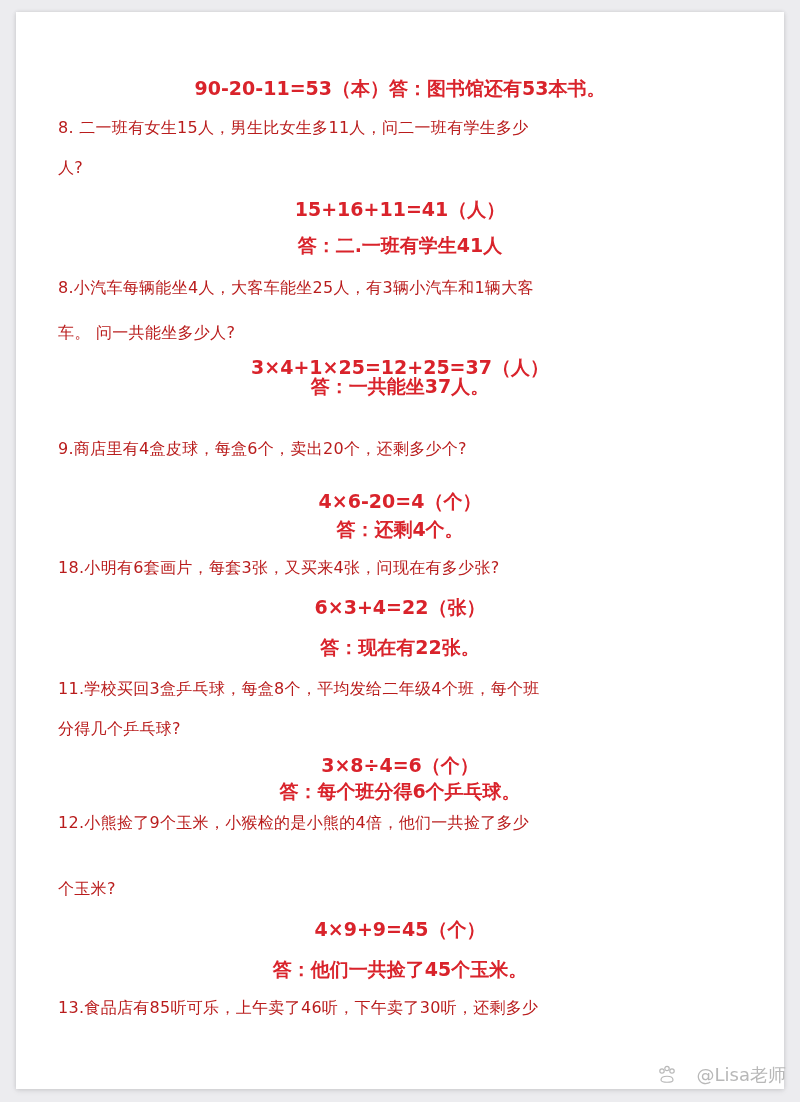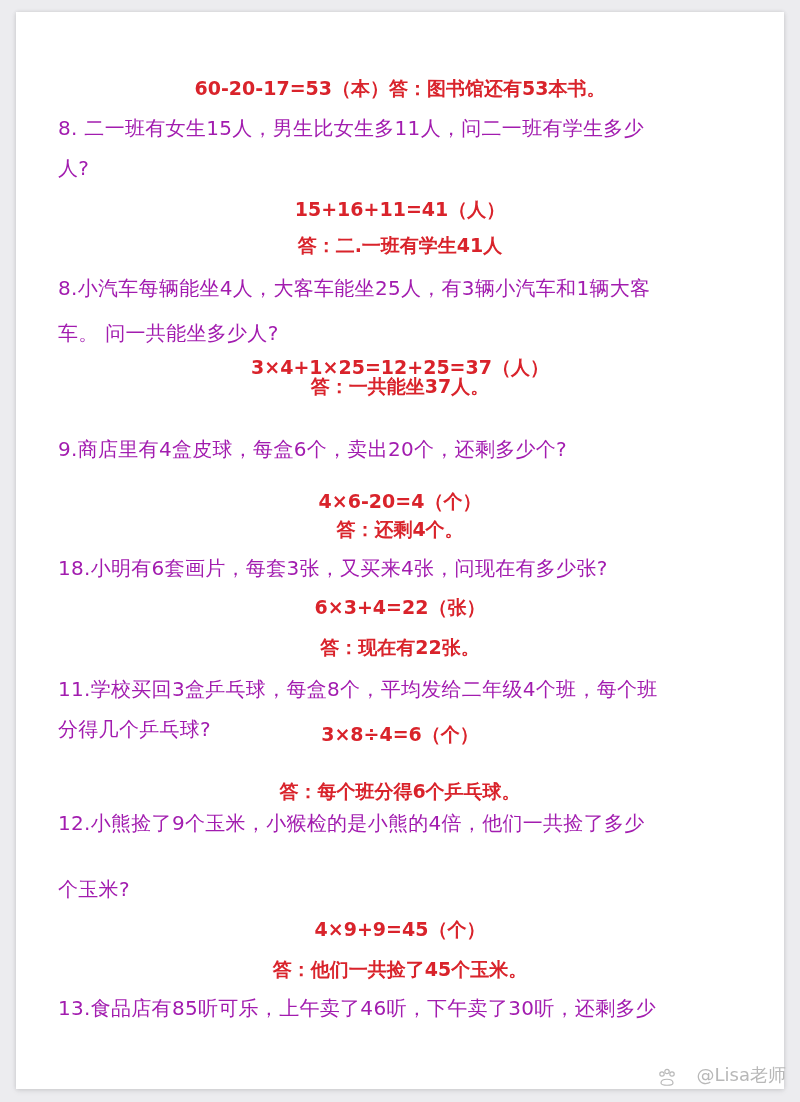--- a/index.html
+++ b/index.html
@@ -10,37 +10,37 @@
   }
   .page {
     position:absolute; left:16px; top:12px; width:768px; height:1077px;
     background:#ffffff;
     box-shadow: 0 0 4px rgba(0,0,0,0.12), 0 2px 6px rgba(0,0,0,0.08);
   }
   .line {
     position:absolute; left:0; width:800px; white-space:nowrap;
     line-height:30px; height:30px;
   }
-  .q { left:58px; width:auto; font-size:20px; color:#a21caf; letter-spacing:0.3px; }
+  .q { left:58px; width:auto; font-size:16px; color:#b91c1c; letter-spacing:0.3px; }
   .r { text-align:center; font-size:19px; color:#d9232b; font-weight:bold; }
   .watermark {
     position:absolute; right:14px; top:1062px; height:26px; line-height:26px;
-    font-size:18px; color:#b8b8b8; display:flex; align-items:flex-end; gap:20px;
+    font-size:18px; color:#b8b8b8; display:flex; align-items:center; gap:20px;
   }
   .paw {
     width:20px; height:20px; position:relative; display:inline-block;
   }
   .paw svg { width:20px; height:20px; }
 </style>
 </head>
 <body>
 
 <div class="page"></div>
 
-<div class="line r" style="top:73px">60-20-17=53（本）答：图书馆还有53本书。</div>
+<div class="line r" style="top:73px">90-20-11=53（本）答：图书馆还有53本书。</div>
 
 <div class="line q" style="top:113px">8. 二一班有女生15人，男生比女生多11人，问二一班有学生多少</div>
 <div class="line q" style="top:153px">人?</div>
 <div class="line r" style="top:194px">15+16+11=41（人）</div>
 <div class="line r" style="top:230px">答：二.一班有学生41人</div>
 
 <div class="line q" style="top:273px">8.小汽车每辆能坐4人，大客车能坐25人，有3辆小汽车和1辆大客</div>
 <div class="line q" style="top:318px">车。 问一共能坐多少人?</div>
 <div class="line r" style="top:352px">3×4+1×25=12+25=37（人）</div>
 <div class="line r" style="top:371px">答：一共能坐37人。</div>
@@ -48,21 +48,21 @@
 <div class="line q" style="top:434px">9.商店里有4盒皮球，每盒6个，卖出20个，还剩多少个?</div>
 <div class="line r" style="top:486px">4×6-20=4（个）</div>
 <div class="line r" style="top:514px">答：还剩4个。</div>
 
 <div class="line q" style="top:553px">18.小明有6套画片，每套3张，又买来4张，问现在有多少张?</div>
 <div class="line r" style="top:592px">6×3+4=22（张）</div>
 <div class="line r" style="top:632px">答：现在有22张。</div>
 
 <div class="line q" style="top:674px">11.学校买回3盒乒乓球，每盒8个，平均发给二年级4个班，每个班</div>
 <div class="line q" style="top:714px">分得几个乒乓球?</div>
-<div class="line r" style="top:719px">3×8÷4=6（个）</div>
+<div class="line r" style="top:750px">3×8÷4=6（个）</div>
 <div class="line r" style="top:776px">答：每个班分得6个乒乓球。</div>
 
 <div class="line q" style="top:808px">12.小熊捡了9个玉米，小猴检的是小熊的4倍，他们一共捡了多少</div>
 <div class="line q" style="top:874px">个玉米?</div>
 <div class="line r" style="top:914px">4×9+9=45（个）</div>
 <div class="line r" style="top:954px">答：他们一共捡了45个玉米。</div>
 
 <div class="line q" style="top:993px">13.食品店有85听可乐，上午卖了46听，下午卖了30听，还剩多少</div>
 
 <div class="watermark">

